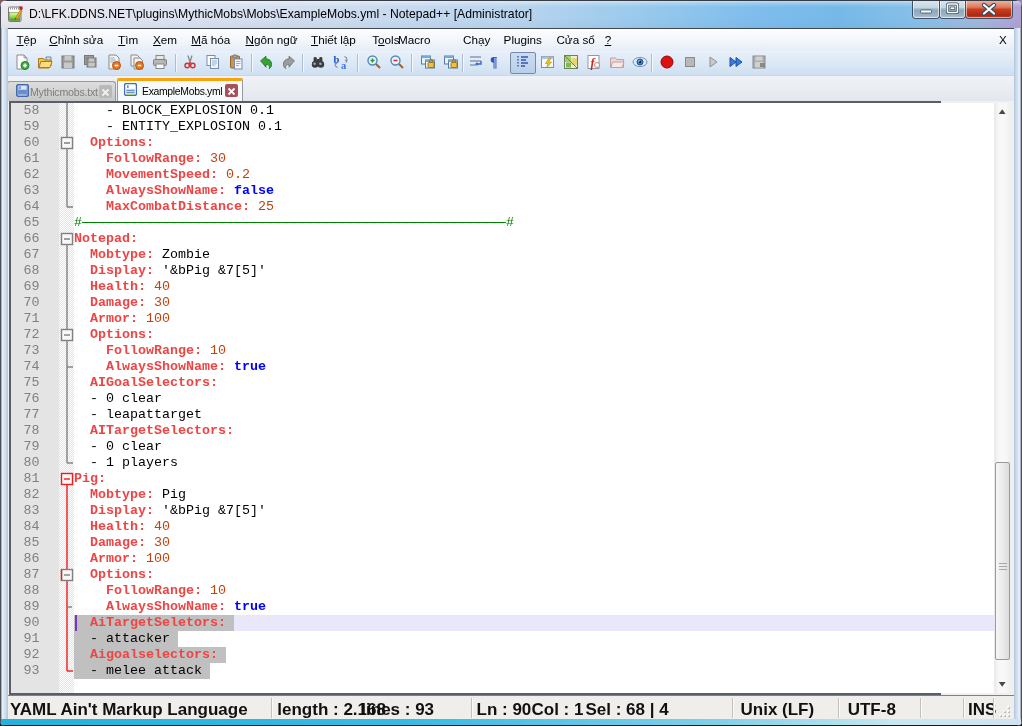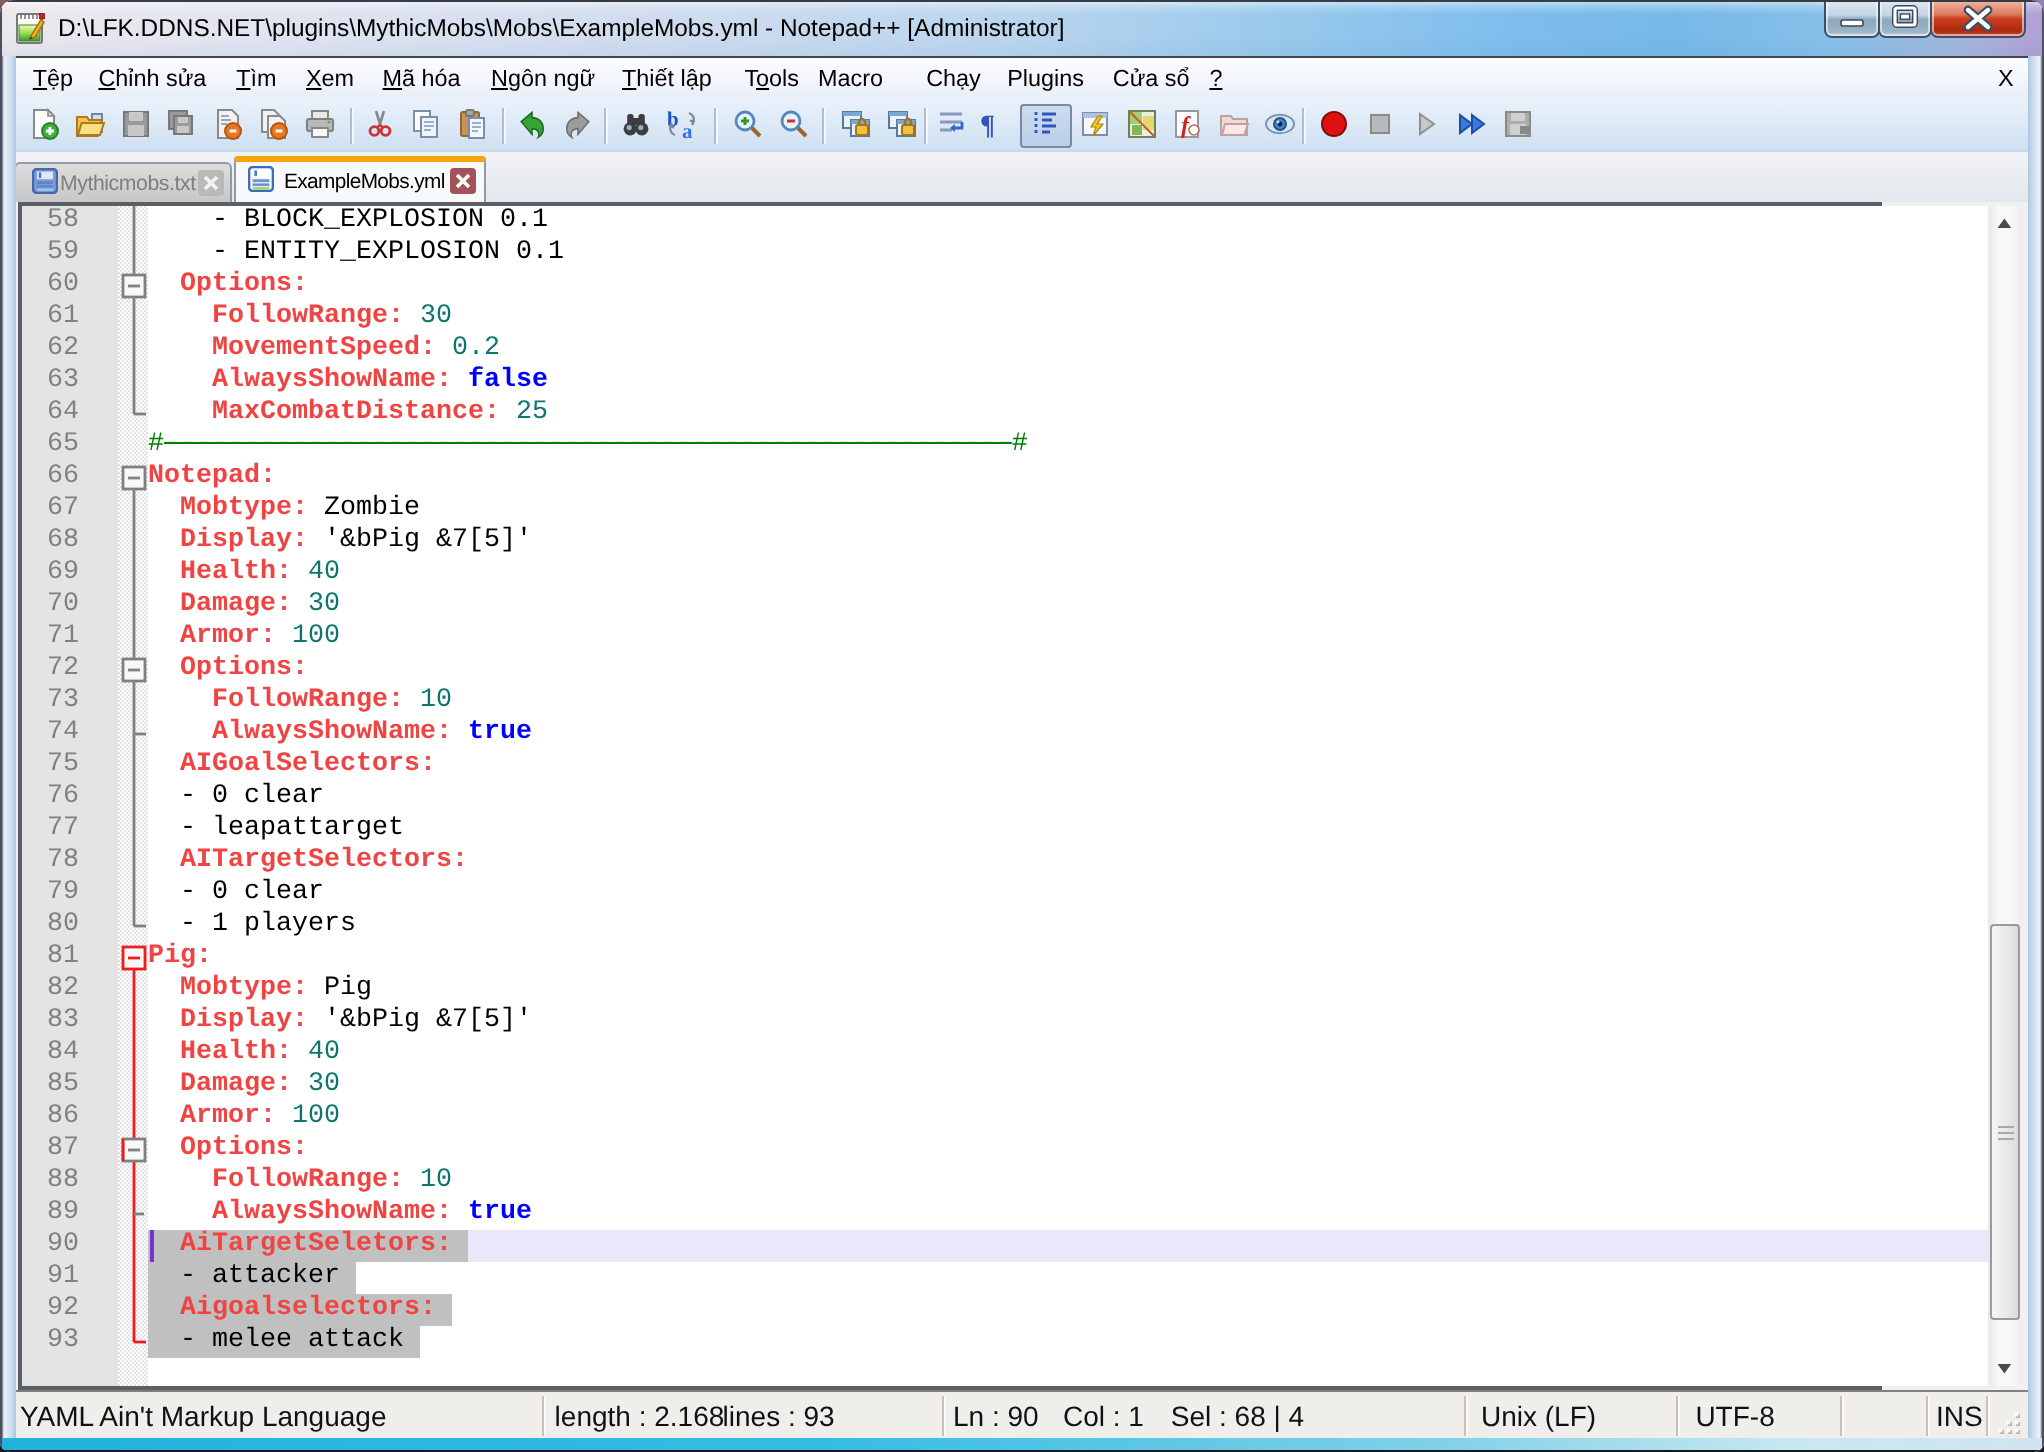--- a/index.html
+++ b/index.html
@@ -58,36 +58,36 @@
 #foldmargin { position:absolute; left:48px; top:0; width:15px; height:590px;
   background-image:repeating-conic-gradient(#e3e3e3 0% 25%, #ffffff 25% 50%, #e3e3e3 50% 75%, #ffffff 75% 100%);
   background-size:2px 2px; }
 #textarea { position:absolute; left:63px; top:0; width:920px; height:590px; background:#fff; overflow:hidden; }
 #curline { position:absolute; left:0; top:512px; width:920px; height:16px; background:#e8e8fa; }
 .sel { position:absolute; background:#c0c0c0; height:16px; }
 #caret { position:absolute; left:1px; top:512px; width:2px; height:16px; background:#7733cc; z-index:3; }
 #code { position:absolute; left:0; top:0; font-family:"Liberation Mono", monospace;
   font-size:13.333px; line-height:16px; color:#000; white-space:pre; z-index:2; }
 #code .k { color:#ef4444; font-weight:bold; }
-#code .n { color:#0f766e; }
+#code .n { color:#c2410c; }
 #code .b { color:#0000ff; font-weight:bold; }
 #code .c { color:#008000; }
 #code .cd { color:#008000; text-decoration:line-through; text-decoration-thickness:1px; }
 #foldsvg { position:absolute; left:48px; top:0; }
 
 #vscroll { position:absolute; left:983px; top:0; width:17px; height:590px;
   background:linear-gradient(90deg,#e9e9e9 0%,#f8f8f8 30%,#f8f8f8 65%,#eeeeee 100%); }
 #vthumb { position:absolute; left:1px; top:359px; width:15px; height:198px;
   background:linear-gradient(90deg,#f6f6f6 0%,#ebebeb 50%,#dcdcdc 100%);
   border:1px solid #9a9a9a; border-radius:2px; }
 #vthumb .grip { position:absolute; left:3px; width:8px; height:1px; background:#a8a8a8; }
 
 #statusbar { position:absolute; left:0; top:667px; width:1006px; height:24px;
   background:#f0eeea; border-top:1px solid #808080; }
-.st { position:absolute; top:4px; font-size:14px; color:#111; white-space:pre; }
+.st { position:absolute; top:4px; font-size:17px; color:#111; white-space:pre;font-weight:bold; }
 .stsep { position:absolute; top:2px; width:1px; height:20px; background:#c6c2ba; box-shadow:1px 0 0 #fbfaf8; }
 
 .aeroL { position:absolute; left:0; top:28px; width:8px; height:691px;
   background:linear-gradient(90deg,#5a626e 0%,#5a626e 11%,#eef1f6 25%,#dde6f2 50%,#c2d6ea 80%,#abc6de 100%); }
 .aeroR { position:absolute; right:0; top:28px; width:8px; height:691px;
   background:linear-gradient(270deg,#5a626e 0%,#5a626e 11%,#eef1f6 25%,#dde6f2 50%,#c2d6ea 80%,#abc6de 100%); }
 .aeroB { position:absolute; left:0; top:719px; width:1022px; height:7px;
   background:linear-gradient(90deg,#22b2dc 0%,#35bce4 40%,#7fd0e8 70%,#c8e8f0 88%,#d0e4ee 100%); }
 #edgeT{position:absolute;left:0;top:0;width:1022px;height:1px;background:#353c46;z-index:9;}
 #edgeL{position:absolute;left:0;top:0;width:1px;height:726px;background:#4a505c;z-index:9;}
@@ -139,21 +139,21 @@
   <div id="client">
     <div id="menubar">
         <span class="mi" style="left:8.4px"><u>T</u>ệp</span>
         <span class="mi" style="left:41.2px"><u>C</u>hỉnh sửa</span>
         <span class="mi" style="left:110.1px"><u>T</u>ìm</span>
         <span class="mi" style="left:145.0px"><u>X</u>em</span>
         <span class="mi" style="left:183.3px"><u>M</u>ã hóa</span>
         <span class="mi" style="left:237.5px"><u>N</u>gôn ngữ</span>
         <span class="mi" style="left:303px"><u>T</u>hiết lập</span>
         <span class="mi" style="left:364.2px">T<u>o</u>ols</span>
-        <span class="mi" style="left:401px">Macro</span>
+        <span class="mi" style="left:390px">Macro</span>
         <span class="mi" style="left:455.1px">Chạy</span>
         <span class="mi" style="left:495.6px">Plugins</span>
         <span class="mi" style="left:548.4px">Cửa sổ</span>
         <span class="mi" style="left:596.7px"><u>?</u></span>
         <span class="mi" style="left:991px">X</span>
       </div>
     <div id="toolbar">
         <svg class="tbi" style="left:6px" viewBox="0 0 16 16">
           <path d="M3 1h7l3 3v11H3z" fill="#fdfdfd" stroke="#8a8a8a"></path>
           <path d="M10 1l3 3h-3z" fill="#d8d8d8" stroke="#8a8a8a" stroke-width=".8"></path>

